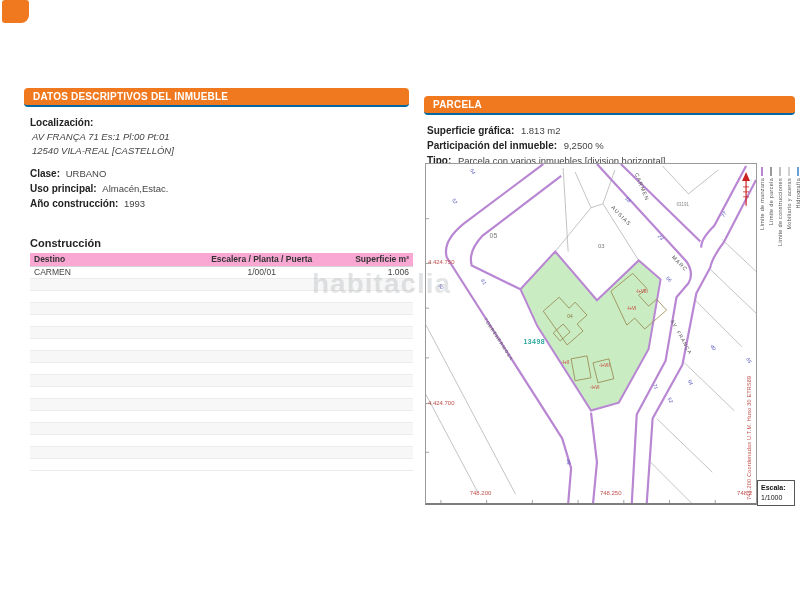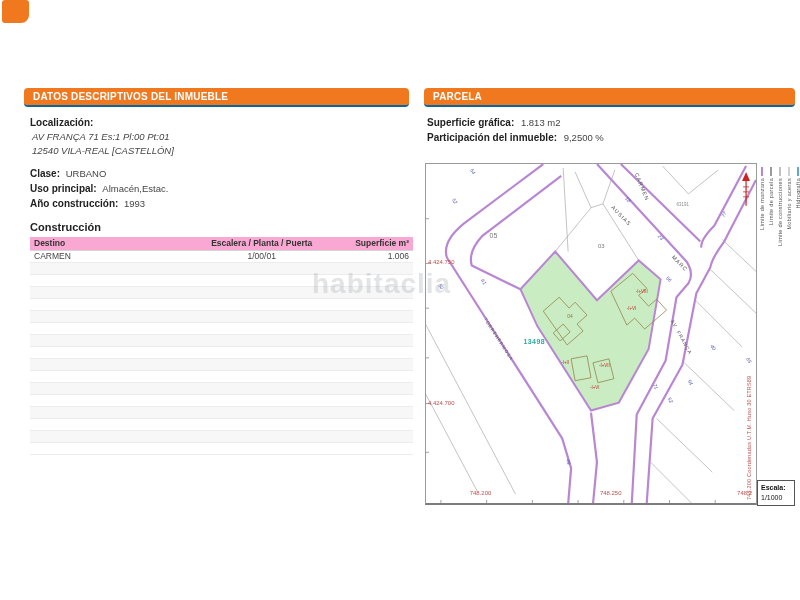--- a/index.html
+++ b/index.html
@@ -8,29 +8,29 @@
 
   
   .logo-stub { left:2px; top:0; width:27px; height:23px; background:#f0781e; border-radius:3px 3px 8px 3px; }
 
   
   .watermark { left:312px; top:268px; font-size:28px; font-weight:bold; color:#9aa0a6; opacity:0.28; letter-spacing:1px; z-index:30; pointer-events:none; }
 
   
   .panel-header { height:19px; background:#f0781e; border-bottom:2px solid #0369a1; border-radius:4px; color:#fff; font-size:10px; font-weight:bold; line-height:17px; padding-left:9px; letter-spacing:.2px; }
   .left-panel  { left:24px; top:88px; width:385px; }
-  .right-panel { left:424px; top:88px; width:371px; }
+  .right-panel { left:424px; top:96px; width:371px; }
 
   .lp-body { padding:8px 2px 0 6px; }
   .sec-label { font-weight:bold; font-size:10px; color:#222; margin-top:2px; }
   .addr { font-size:9.5px; color:#444; margin-top:3px; padding-left:2px;font-style:italic; }
   .field-row { font-size:9.5px; margin-top:4px; }
   .field-row .lbl { font-weight:bold; font-size:10px; color:#222; }
   .field-row .val { color:#444; padding-left:3px; }
-  .construccion-title { font-weight:bold; font-size:11px; color:#222; margin-top:12px; }
+  .construccion-title { font-weight:bold; font-size:11px; color:#222; margin-top:28px; }
 
   table.ctable { width:383px; border-collapse:collapse; margin-top:4px; }
   table.ctable th { background:#f9a8d4; font-size:8.5px; font-weight:bold; color:#333; height:13px; padding:1px 4px; border-bottom:1px solid #d5d5d5; }
   table.ctable td { font-size:8.5px; color:#444; height:12px; padding:0 4px; border-bottom:1px solid #ececec; }
   table.ctable tr:nth-child(even) td { background:#f7f7f7; }
   .col-destino { text-align:left; width:45%; }
   .col-epp { text-align:center; width:31%; }
   .col-sup { text-align:right; width:24%; }
 
   .rp-body { padding:6px 0 0 3px; }
@@ -189,20 +189,24 @@
   <div class="panel-header">PARCELA</div>
   <div class="rp-body">
     <div class="rp-row">
       <span class="lbl">Superficie gráfica:</span>
       <span class="val">1.813 m2</span>
     </div>
     <div class="rp-row">
       <span class="lbl">Participación del inmueble:</span>
       <span class="val">9,2500 %</span>
     </div>
+    <div class="rp-row">
+      <span class="lbl">Tipo:</span>
+      <span class="val">Parcela con varios inmuebles [division horizontal]</span>
+    </div>
   </div>
 </div>
 
 <div class="abs map-box">
   <svg width="330" height="340" viewBox="0 0 332 342">
 
     <g stroke="#a8a8a8" stroke-width="0.7" fill="none">
       <path d="M 138,4 L 143,88"></path>
       <path d="M 130,88 L 166,44 L 150,8"></path>
       <path d="M 214,97 L 178,40 L 190,6"></path>

